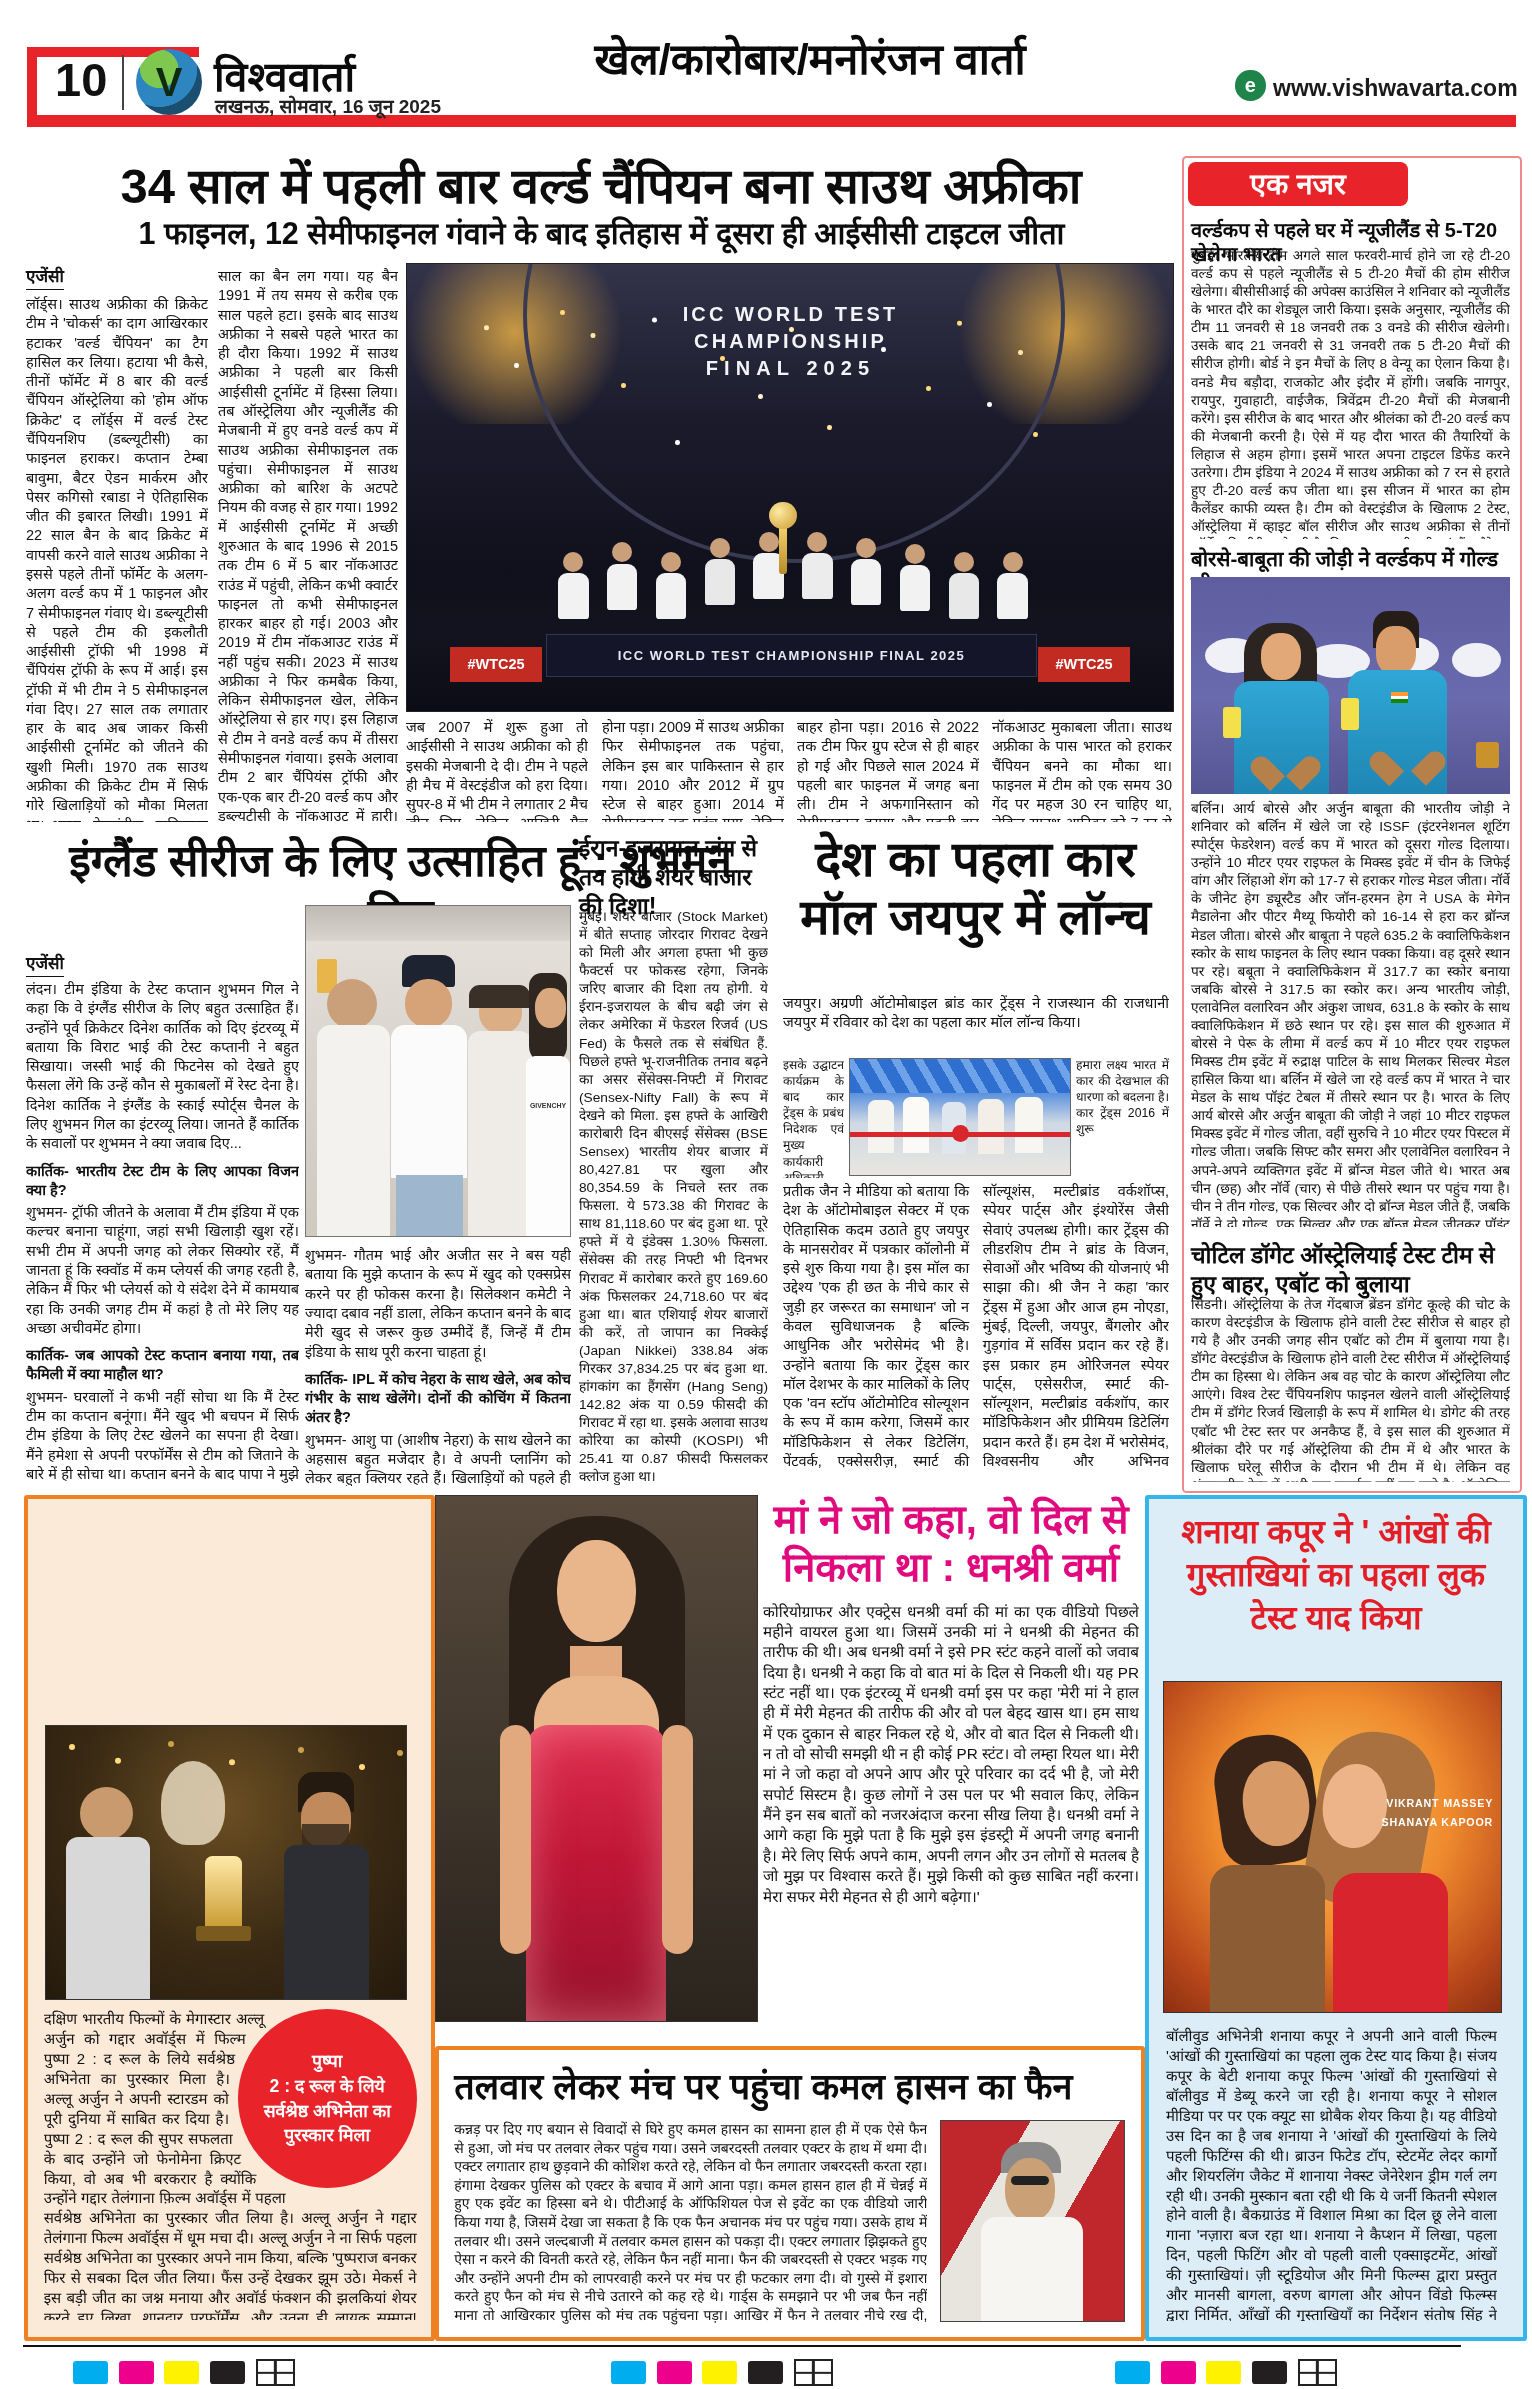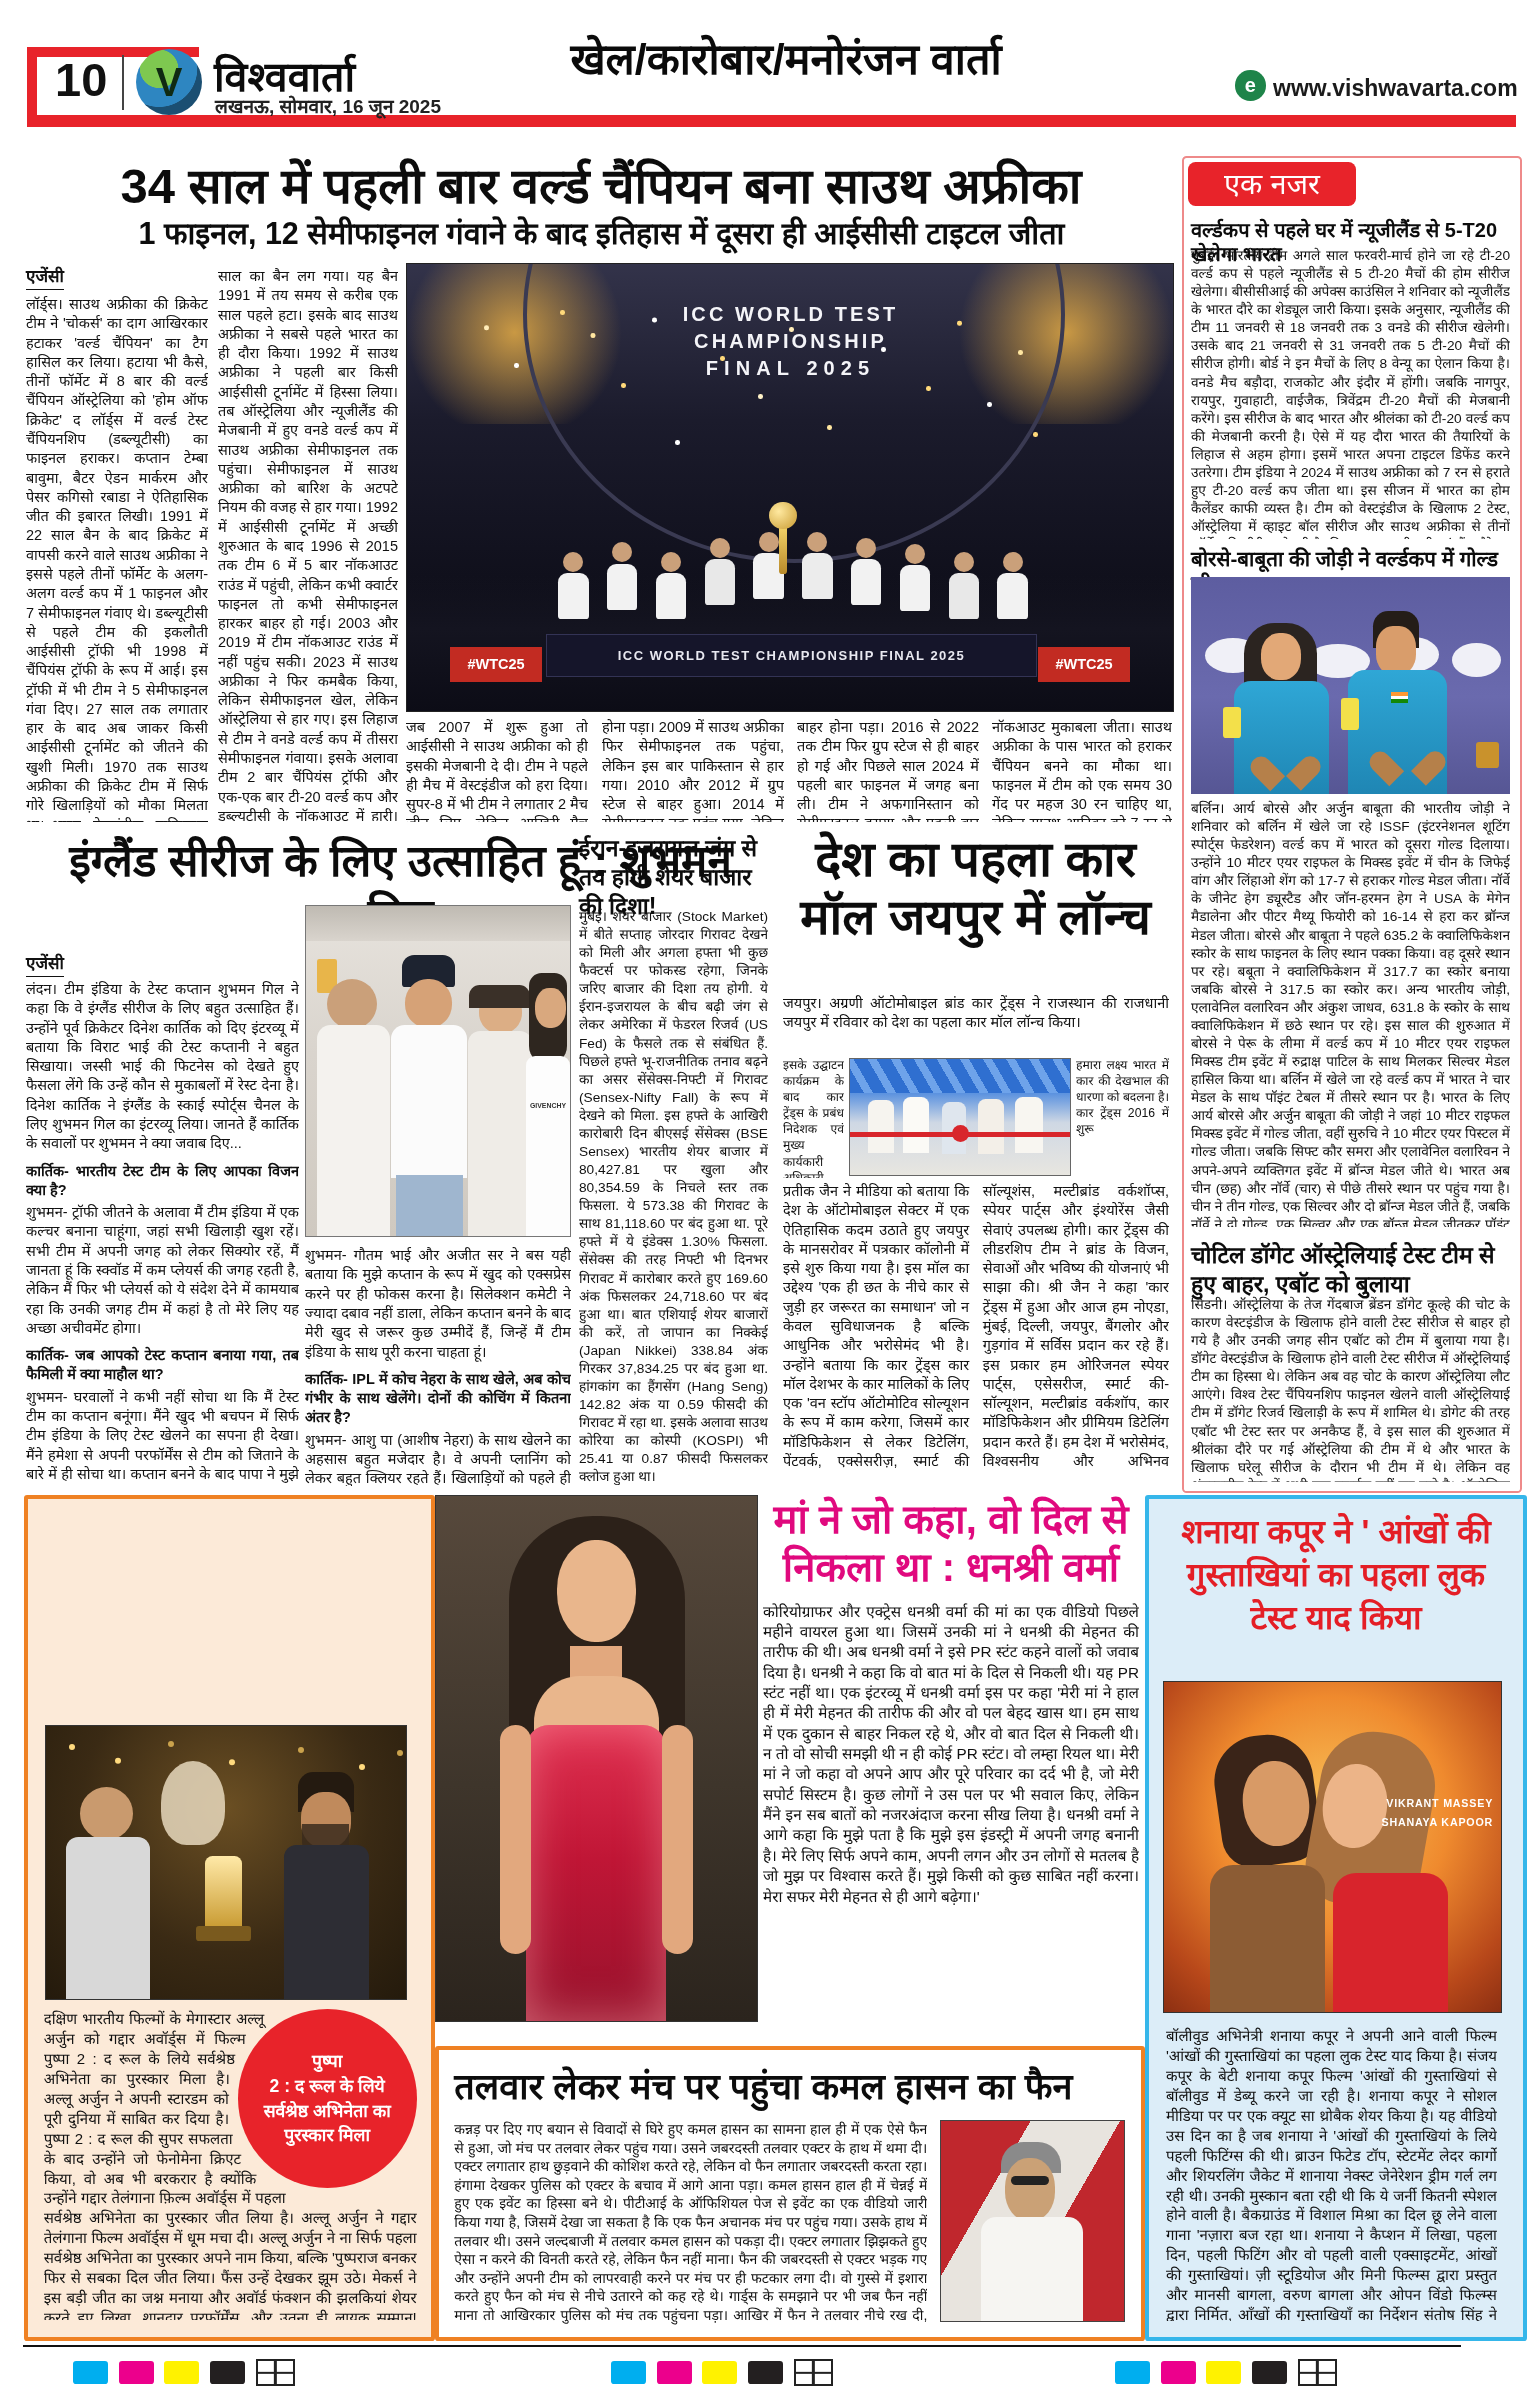--- a/index.html
+++ b/index.html
@@ -47,21 +47,21 @@
   <div class="abs" style="left:122px;top:55px;width:2.3px;height:55px;background:#444;"></div>
 
   <div class="abs" style="left:136px;top:49px;width:66px;height:66px;border-radius:50%;
        background:radial-gradient(circle at 35% 30%, #7ec850 0 30%, #2e86c1 31% 60%, #1b4f72 61% 100%);
        display:flex;align-items:center;justify-content:center;">
     <span style="font-size:40px;font-weight:bold;color:#102a12;">V</span>
   </div>
   <div class="abs bold" style="left:214px;top:47px;font-size:41px;color:#0b0b0b;">विश्ववार्ता</div>
   <div class="abs bold" style="left:215px;top:93px;font-size:19px;color:#222;">लखनऊ,  सोमवार, 16 जून 2025</div>
 
-  <div class="abs bold center" style="left:412px;top:27.5px;width:748px;font-size:43px;color:#0a0a0a;">खेल/कारोबार/मनोरंजन वार्ता</div>
+  <div class="abs bold center" style="left:436px;top:27.5px;width:748px;font-size:43px;color:#0a0a0a;">खेल/कारोबार/मनोरंजन वार्ता</div>
 
   <div class="abs" style="left:1235px;top:70px;width:30.5px;height:30.5px;border-radius:50%;background:#1e8449;color:#fff;
        display:flex;align-items:center;justify-content:center;font-size:20px;font-weight:bold;">e</div>
   <div class="abs bold" style="left:1273px;top:75px;font-size:23px;color:#1b1b1b;">www.vishwavarta.com</div>
 
   <h1 class="abs headline-black center" style="left:30.5px;top:151px;width:1141px;font-size:49px;">34 साल में पहली बार वर्ल्ड चैंपियन बना साउथ अफ्रीका</h1>
   <h2 class="abs headline-black center" style="left:46px;top:211px;width:1111px;font-size:30.5px;">1 फाइनल, 12 सेमीफाइनल गंवाने के बाद इतिहास में दूसरा ही आईसीसी टाइटल जीता</h2>
 
   <div class="abs bold" style="left:26px;top:264px;font-size:17px;border-bottom:1.5px solid #111;padding-bottom:1.5px;">एजेंसी</div>
   <div class="abs body-txt jt" style="left:26px;top:295px;width:182px;height:527px;">लॉर्ड्स। साउथ अफ्रीका की क्रिकेट टीम ने 'चोकर्स' का दाग आखिरकार हटाकर 'वर्ल्ड चैंपियन' का टैग हासिल कर लिया। हटाया भी कैसे, तीनों फॉर्मेट में 8 बार की वर्ल्ड चैंपियन ऑस्ट्रेलिया को 'होम ऑफ क्रिकेट' द लॉर्ड्स में वर्ल्ड टेस्ट चैंपियनशिप (डब्ल्यूटीसी) का फाइनल हराकर। कप्तान टेम्बा बावुमा, बैटर ऐडन मार्करम और पेसर कगिसो रबाडा ने ऐतिहासिक जीत की इबारत लिखी। 1991 में 22 साल बैन के बाद क्रिकेट में वापसी करने वाले साउथ अफ्रीका ने इससे पहले तीनों फॉर्मेट के अलग-अलग वर्ल्ड कप में 1 फाइनल और 7 सेमीफाइनल गंवाए थे। डब्ल्यूटीसी से पहले टीम की इकलौती आईसीसी ट्रॉफी भी 1998 में चैंपियंस ट्रॉफी के रूप में आई। इस ट्रॉफी में भी टीम ने 5 सेमीफाइनल गंवा दिए। 27 साल तक लगातार हार के बाद अब जाकर किसी आईसीसी टूर्नामेंट को जीतने की खुशी मिली। 1970 तक साउथ अफ्रीका की क्रिकेट टीम में सिर्फ गोरे खिलाड़ियों को मौका मिलता था। भारत, वेस्टइंडीज, पाकिस्तान जैसी टीमों से नहीं खेलता था। साउथ अफ्रीका को रंगभेद नीति का समर्थन करने के लिए वैश्विक क्रिकेट से बैन किया गया और अफ्रीका पर 22</div>
@@ -124,21 +124,21 @@
     <div class="fig" style="left:153px;top:46px;width:4.6px;height:4.6px;border-radius:50%;background:#ffd97a;
       box-shadow:30.5px 23px 0 #ffe6a0,92px 7.6px 0 #fff,160px 46px 0 #ffd97a,229px 17px 0 #ffecb8,321px 37px 0 #fff,397px 10.7px 0 #ffd97a,458px 40px 0 #ffe6a0,-46px 53px 0 #fff,61px 73px 0 #ffd97a,198px 84px 0 #fff2c8,366px 76px 0 #ffd97a,427px 92px 0 #fff,-76px 15.3px 0 #ffecb8,267px 115px 0 #ffe6a0,115px 130px 0 #fff,473px 122px 0 #ffd97a;"></div>
   </div>
 
   <div class="abs body-txt jt" style="left:406px;top:718px;width:182px;height:104px;">जब 2007 में शुरू हुआ तो आईसीसी ने साउथ अफ्रीका को ही इसकी मेजबानी दे दी। टीम ने पहले ही मैच में वेस्टइंडीज को हरा दिया। सुपर-8 में भी टीम ने लगातार 2 मैच जीत लिए, लेकिन आखिरी मैच भारत से हारकर ग्रुप स्टेज से बाहर</div>
   <div class="abs body-txt jt" style="left:602px;top:718px;width:182px;height:104px;">होना पड़ा। 2009 में साउथ अफ्रीका फिर सेमीफाइनल तक पहुंचा, लेकिन इस बार पाकिस्तान से हार गया। 2010 और 2012 में ग्रुप स्टेज से बाहर हुआ। 2014 में सेमीफाइनल तक पहुंच गया, लेकिन भारत से ही हारकर</div>
   <div class="abs body-txt jt" style="left:797px;top:718px;width:182px;height:104px;">बाहर होना पड़ा। 2016 से 2022 तक टीम फिर ग्रुप स्टेज से ही बाहर हो गई और पिछले साल 2024 में पहली बार फाइनल में जगह बना ली। टीम ने अफगानिस्तान को सेमीफाइनल हराया और पहली बार टी-20 वर्ल्ड कप में कोई</div>
   <div class="abs body-txt jt" style="left:992px;top:718px;width:180px;height:104px;">नॉकआउट मुकाबला जीता। साउथ अफ्रीका के पास भारत को हराकर चैंपियन बनने का मौका था। फाइनल में टीम को एक समय 30 गेंद पर महज 30 रन चाहिए था, लेकिन साउथ अफ्रीका को 7 रन से हार मिल गई।</div>
 
   <div class="abs" style="left:1182px;top:156px;width:336px;height:1333px;border:2.3px solid #ee8a8a;border-radius:4.6px;"></div>
-  <div class="abs center" style="left:1188px;top:162px;width:168px;height:44px;background:#e8232a;border-radius:7.6px;color:#fff;font-weight:normal;font-size:29px;line-height:44px;">एक नजर</div>
+  <div class="abs center" style="left:1188px;top:162px;width:220px;height:44px;background:#e8232a;border-radius:7.6px;color:#fff;font-weight:bold;font-size:29px;line-height:44px;">एक नजर</div>
 
   <h3 class="abs headline-black" style="left:1191px;top:218px;width:319px;font-size:20px;line-height:1.2;">वर्ल्डकप से पहले घर में न्यूजीलैंड से 5-T20 खेलेगा भारत</h3>
   <div class="abs body-sm jt" style="left:1191px;top:247px;width:319px;height:292px;">मुंबई। भारतीय टीम अगले साल फरवरी-मार्च होने जा रहे टी-20 वर्ल्ड कप से पहले न्यूजीलैंड से 5 टी-20 मैचों की होम सीरीज खेलेगा। बीसीसीआई की अपेक्स काउंसिल ने शनिवार को न्यूजीलैंड के भारत दौरे का शेड्यूल जारी किया। इसके अनुसार, न्यूजीलैंड की टीम 11 जनवरी से 18 जनवरी तक 3 वनडे की सीरीज खेलेगी। उसके बाद 21 जनवरी से 31 जनवरी तक 5 टी-20 मैचों की सीरीज होगी। बोर्ड ने इन मैचों के लिए 8 वेन्यू का ऐलान किया है। वनडे मैच बड़ौदा, राजकोट और इंदौर में होंगी। जबकि नागपुर, रायपुर, गुवाहाटी, वाईजैक, त्रिवेंद्रम टी-20 मैचों की मेजबानी करेंगे। इस सीरीज के बाद भारत और श्रीलंका को टी-20 वर्ल्ड कप की मेजबानी करनी है। ऐसे में यह दौरा भारत की तैयारियों के लिहाज से अहम होगा। इसमें भारत अपना टाइटल डिफेंड करने उतरेगा। टीम इंडिया ने 2024 में साउथ अफ्रीका को 7 रन से हराते हुए टी-20 वर्ल्ड कप जीता था। इस सीजन में भारत का होम कैलेंडर काफी व्यस्त है। टीम को वेस्टइंडीज के खिलाफ 2 टेस्ट, ऑस्ट्रेलिया में व्हाइट बॉल सीरीज और साउथ अफ्रीका से तीनों फॉर्मेट की सीरीज खेलनी है। फिलहाल, भारतीय टीम इंग्लैंड दौरे पर है। जहां टीम इंडिया को 20 जून से 5 टेस्ट मैचों की सीरीज खेलनी है। वहां से लौटने के बाद टीम को बांग्लादेश में सीरीज और एशिया कप खेलना है। इसके बाद अक्टूबर में टीम वेस्टइंडीज के खिलाफ अहमदाबाद और नई दिल्ली में 2 टेस्ट की सीरीज खेलेगी।</div>
 
   <h3 class="abs headline-black" style="left:1191px;top:547px;width:319px;font-size:20.6px;line-height:1.2;">बोरसे-बाबूता की जोड़ी ने वर्ल्डकप में गोल्ड जीता</h3>
   <div class="ph" style="left:1191px;top:577px;width:319px;height:217px;background:linear-gradient(180deg,#5d5da0 0%,#6a6aae 55%,#565694 100%);">
     <div class="oval" style="left:13.7px;top:61px;width:56px;height:35px;"></div>
     <div class="oval" style="left:115px;top:67px;width:64px;height:34px;"></div>
     <div class="oval" style="left:195px;top:60px;width:53px;height:35px;"></div>
     <div class="oval" style="left:261px;top:66px;width:49px;height:34px;"></div>

